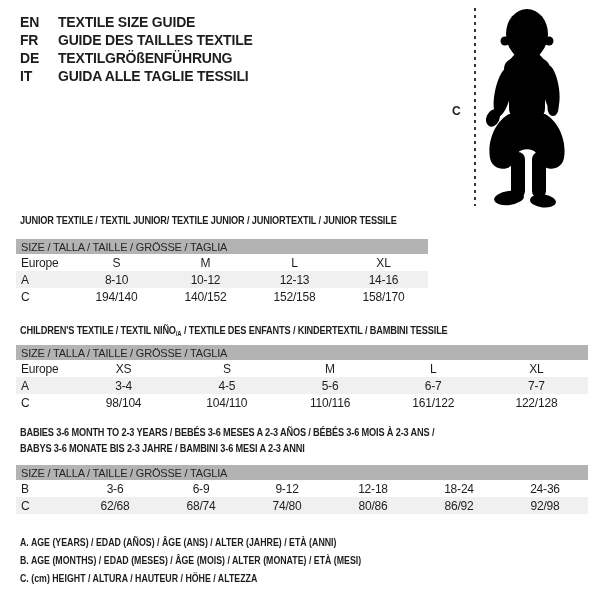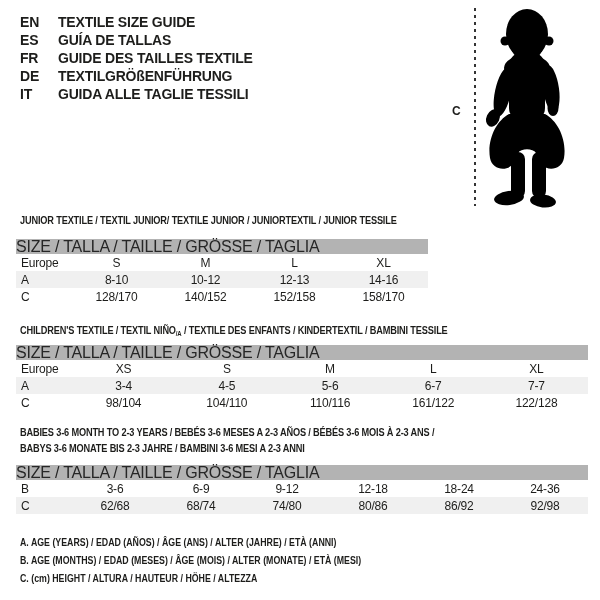--- a/index.html
+++ b/index.html
@@ -41,43 +41,39 @@
   .h-line { height:16px; line-height:15px; }
   .sub { font-size:7.5px; vertical-align:-2px; }
 
   .stable { position:absolute; left:0; right:0; }
   #sec-0 .stable { top:26px; }
   #sec-1 .stable { top:22px; }
   #sec-2 .stable { top:40px; }
 
   .thead {
     background:#b3b3b3; height:15px;
-    display:flex; align-items:center; 
-    font-size:16px; color:#262626; letter-spacing:-0.2px;
+    display:flex; align-items:center; padding-left:5px;
+    font-size:11px; color:#262626; letter-spacing:-0.2px;
   }
   .trow { display:flex; align-items:center; height:17px; font-size:12px; letter-spacing:-0.2px; }
   .trow.shaded { background:#f0f0f0; }
   .tlabel { width:56px; padding-left:5px; }
   .tcell { flex:1; text-align:center; }
 
   
   .notes { position:absolute; left:20px; top:533px; }
   .note-line { height:18px; line-height:18px; font-weight:700; font-size:11px; }
 </style>
 </head>
 <body>
 
 <div class="langs">
     <div class="lang-row">
       <span class="lang-code">EN</span>
       <span class="lang-label">TEXTILE SIZE GUIDE</span>
-    </div>
-    <div class="lang-row">
-      <span class="lang-code">ES</span>
-      <span class="lang-label">GUÍA DE TALLAS</span>
     </div>
     <div class="lang-row">
       <span class="lang-code">FR</span>
       <span class="lang-label">GUIDE DES TAILLES TEXTILE</span>
     </div>
     <div class="lang-row">
       <span class="lang-code">DE</span>
       <span class="lang-label">TEXTILGRÖßENFÜHRUNG</span>
     </div>
     <div class="lang-row">
@@ -125,21 +121,21 @@
       </div>
       <div class="trow shaded">
         <div class="tlabel">A</div>
         <div class="tcell">8-10</div>
         <div class="tcell">10-12</div>
         <div class="tcell">12-13</div>
         <div class="tcell">14-16</div>
       </div>
       <div class="trow">
         <div class="tlabel">C</div>
-        <div class="tcell">128/170</div>
+        <div class="tcell">194/140</div>
         <div class="tcell">140/152</div>
         <div class="tcell">152/158</div>
         <div class="tcell">158/170</div>
       </div>
     </div>
 </div>
 <div class="section" id="sec-1">
   <div class="sec-heading condensed">
       <div class="h-line"><span>CHILDREN'S TEXTILE / TEXTIL NIÑO</span><span class="sub">/A</span><span> / TEXTILE DES ENFANTS / KINDERTEXTIL / BAMBINI TESSILE</span></div>
     </div>

